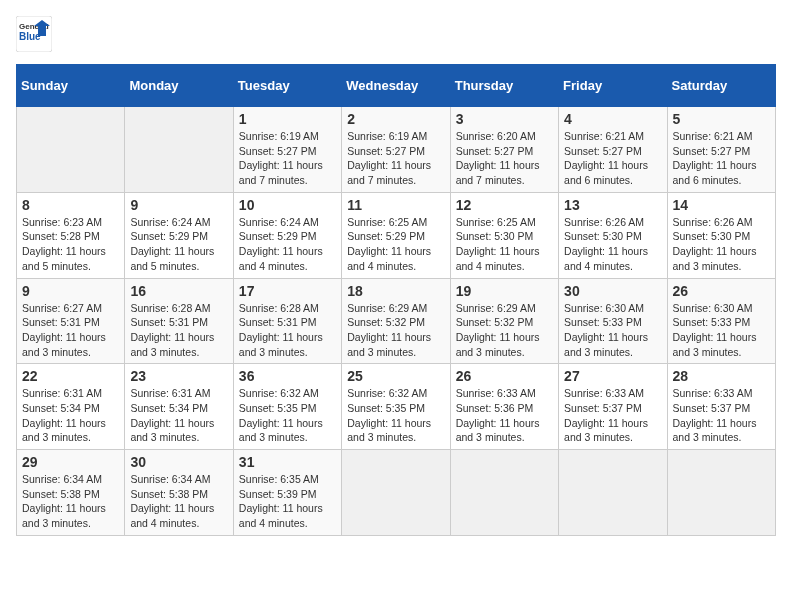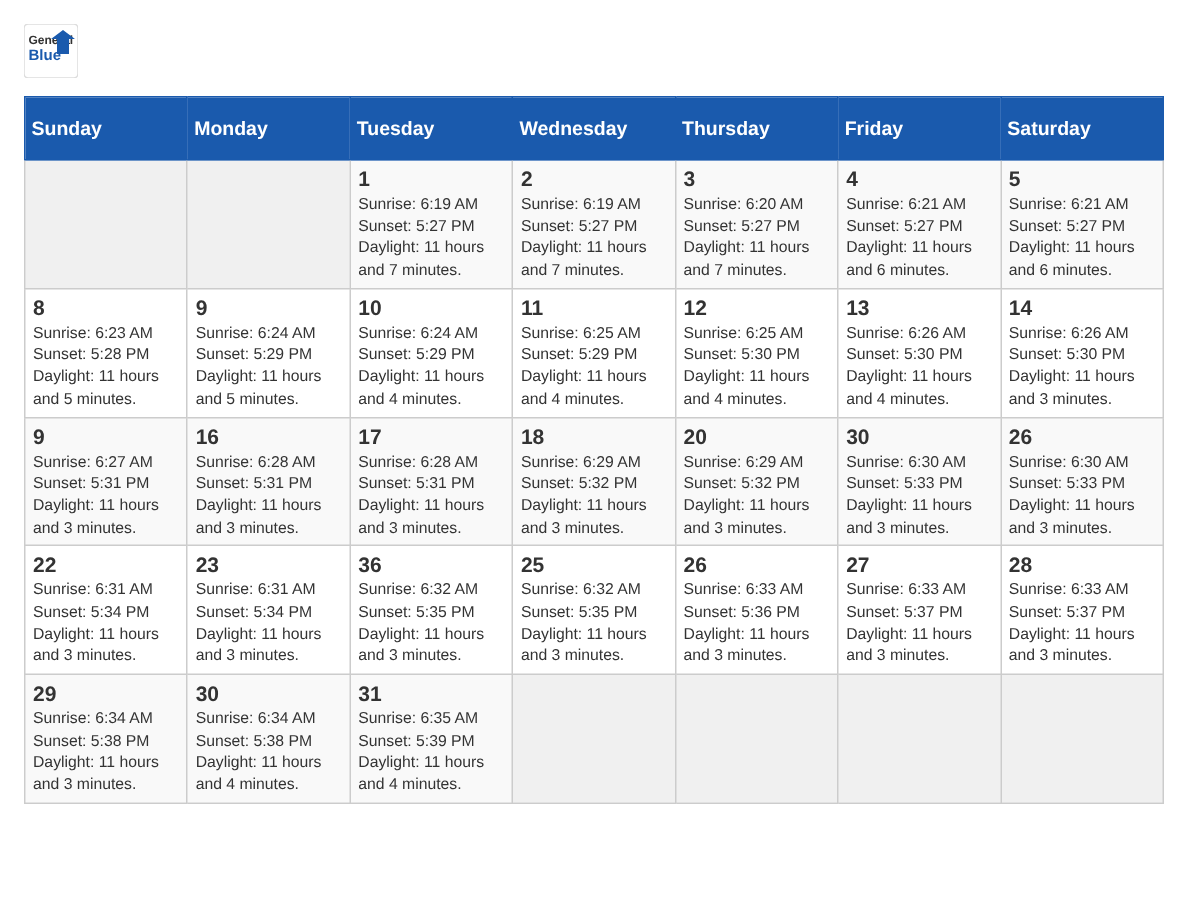--- a/index.html
+++ b/index.html
@@ -204,21 +204,21 @@
           Sunrise: 6:28 AM<br>Sunset: 5:31 PM<br>Daylight: 11 hours and 3 minutes.
         </div>
         </td>
         <td>
           <span class="day-num">18</span>
         <div class="day-info">
           Sunrise: 6:29 AM<br>Sunset: 5:32 PM<br>Daylight: 11 hours and 3 minutes.
         </div>
         </td>
         <td>
-          <span class="day-num">20</span>
+          <span class="day-num">19</span>
         <div class="day-info">
           Sunrise: 6:29 AM<br>Sunset: 5:32 PM<br>Daylight: 11 hours and 3 minutes.
         </div>
         </td>
         <td>
           <span class="day-num">30</span>
         <div class="day-info">
           Sunrise: 6:30 AM<br>Sunset: 5:33 PM<br>Daylight: 11 hours and 3 minutes.
         </div>
         </td>

